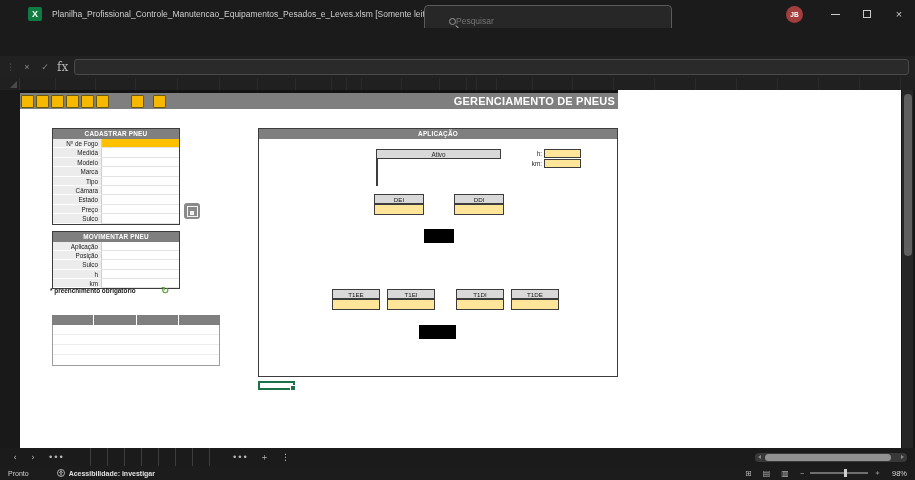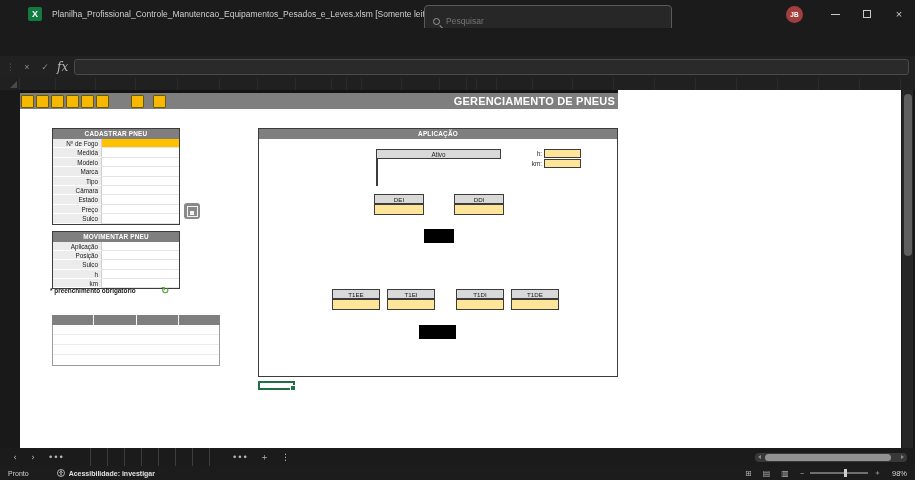--- a/index.html
+++ b/index.html
@@ -3,21 +3,21 @@
 <meta charset="utf-8">
 <style>
   *{margin:0;padding:0;box-sizing:border-box}
   body{font-family:"Liberation Sans",sans-serif;background:#101010}
   .screen{position:relative;width:915px;height:480px;overflow:hidden;background:#161616;color:#d0d0d0}
 
   
   .titlebar{position:absolute;left:0;top:0;width:915px;height:28px;background:#1b1b1b;display:flex;align-items:center}
   .xlicon{width:14px;height:14px;margin-left:28px;background:#107c41;border-radius:2px;color:#fff;font-size:9px;font-weight:bold;text-align:center;line-height:14px}
   .fname{margin-left:10px;font-size:8.5px;color:#cfcfcf;white-space:nowrap}
-  .searchbox{position:absolute;left:424px;top:5px;width:248px;height:32px;background:#272727;border:1px solid #5a5a5a;border-radius:4px;display:flex;align-items:center;padding:0 8px;gap:6px}
+  .searchbox{position:absolute;left:424px;top:5px;width:248px;height:32px;background:#272727;border:1px solid #5a5a5a;border-radius:4px;display:flex;align-items:center;padding:0 24px;gap:0}
   .searchbox input{background:transparent;border:none;outline:none;color:#a8a8a8;font-size:8.5px;width:100%;font-family:"Liberation Sans",sans-serif}
   .mag{width:7px;height:7px;border:1.2px solid #9a9a9a;border-radius:50%;position:relative;flex:0 0 auto}
   .mag::after{content:"";position:absolute;left:6px;top:6px;width:4px;height:1.2px;background:#9a9a9a;transform:rotate(45deg);transform-origin:0 0}
   .tbright{margin-left:auto;display:flex;align-items:center;height:100%}
   .avatar{width:17px;height:17px;border-radius:50%;background:#a33e3e;color:#fff;font-size:6.5px;font-weight:bold;text-align:center;line-height:17px;margin-right:16px}
   .wbtn{width:32px;height:28px;display:flex;align-items:center;justify-content:center;color:#c9c9c9}
   .minG{width:9px;height:1px;background:#c9c9c9}
   .maxG{width:8px;height:8px;border:1px solid #c9c9c9}
   .closeG{font-size:11px;line-height:11px}
 
@@ -30,21 +30,21 @@
   .person::after{content:"";position:absolute;left:0.5px;top:5px;width:8px;height:4px;border:1px solid #eafff2;border-bottom:none;border-radius:4px 4px 0 0}
   .caret{width:0;height:0;border-left:3px solid transparent;border-right:3px solid transparent;border-top:3.5px solid #eafff2}
 
   
   .frow{position:absolute;left:0;top:56px;width:915px;height:22px;background:#212121;display:flex;align-items:center;padding:0 6px;gap:6px}
   .namebox{width:266px;height:16px;background:#2a2a2a;border:1px solid #4a4a4a;border-radius:3px;display:flex;align-items:center}
   .namebox .ref{font-size:9px;color:#e0e0e0;padding-left:7px}
   .namebox .nbcaret{margin-left:auto;margin-right:7px;width:0;height:0;border-left:3px solid transparent;border-right:3px solid transparent;border-top:3.5px solid #9a9a9a}
   .fsep{color:#5a5a5a;font-size:9px}
   .fbtn{color:#8a8a8a;font-size:9px;width:12px;text-align:center}
-  .fxl{font-family:"DejaVu Serif",serif;font-style:italic;font-size:12px;color:#b5b5b5}
+  .fxl{font-family:"DejaVu Serif",serif;font-size:12px;color:#b5b5b5}
   .finput{flex:1;height:16px;background:#2a2a2a;border:1px solid #4a4a4a;border-radius:3px;color:#e0e0e0;font-size:9px;padding:0 6px;outline:none;font-family:"Liberation Sans",sans-serif}
 
   
   .colrow{position:absolute;left:0;top:78px;width:915px;height:12px;background:#202020;display:flex;padding-left:20px}
   .corner{position:absolute;left:0;top:0;width:20px;height:12px;background:#202020;border-right:1px solid #2e2e2e}
   .corner::after{content:"";position:absolute;right:2px;bottom:2px;width:0;height:0;border-left:7px solid transparent;border-bottom:7px solid #4a4a4a}
   .cols div{height:12px;font-size:7px;color:#b3b3b3;text-align:center;line-height:12px;border-right:1px solid #2b2b2b}
   .cols{display:flex}
   .cols div:nth-of-type(1){width:36px}.cols div:nth-of-type(2){width:40px}.cols div:nth-of-type(3){width:40px}
   .cols div:nth-of-type(4){width:42px}.cols div:nth-of-type(5){width:42px}.cols div:nth-of-type(6){width:38px}

